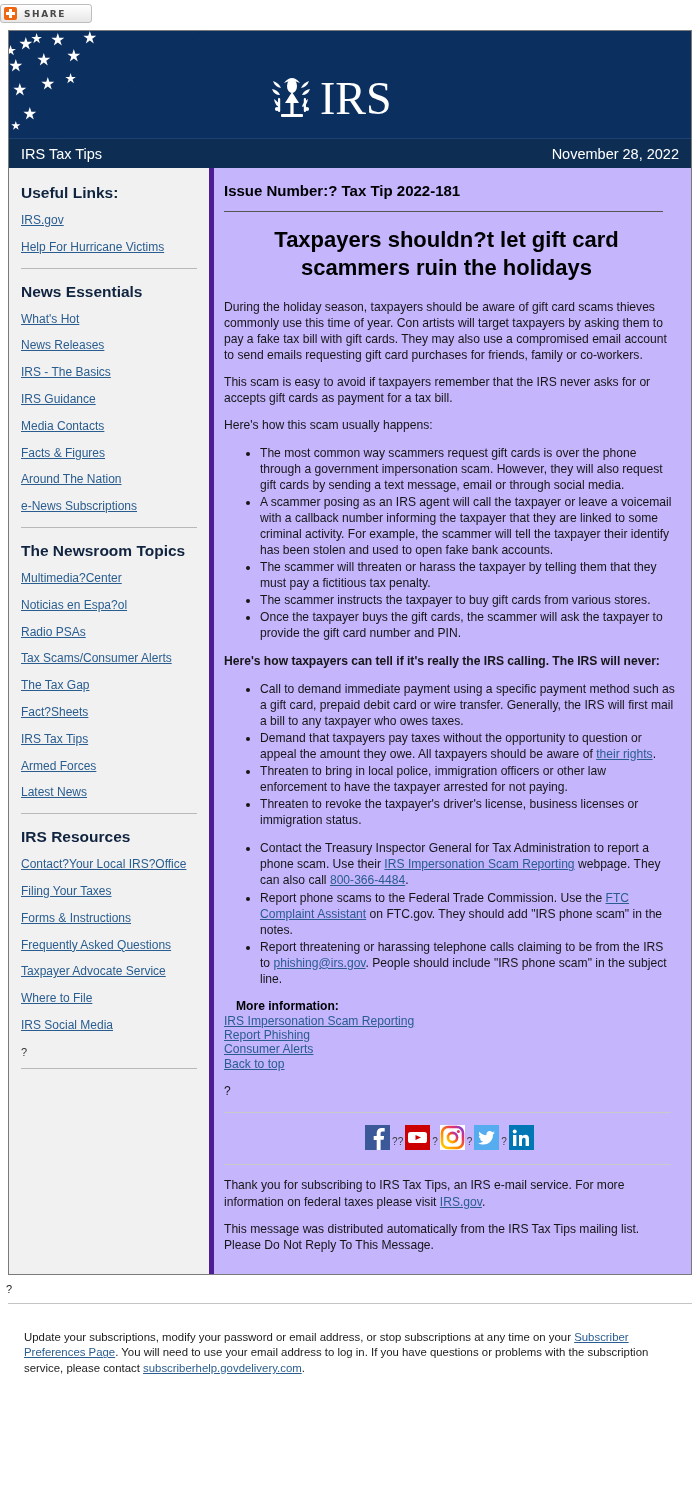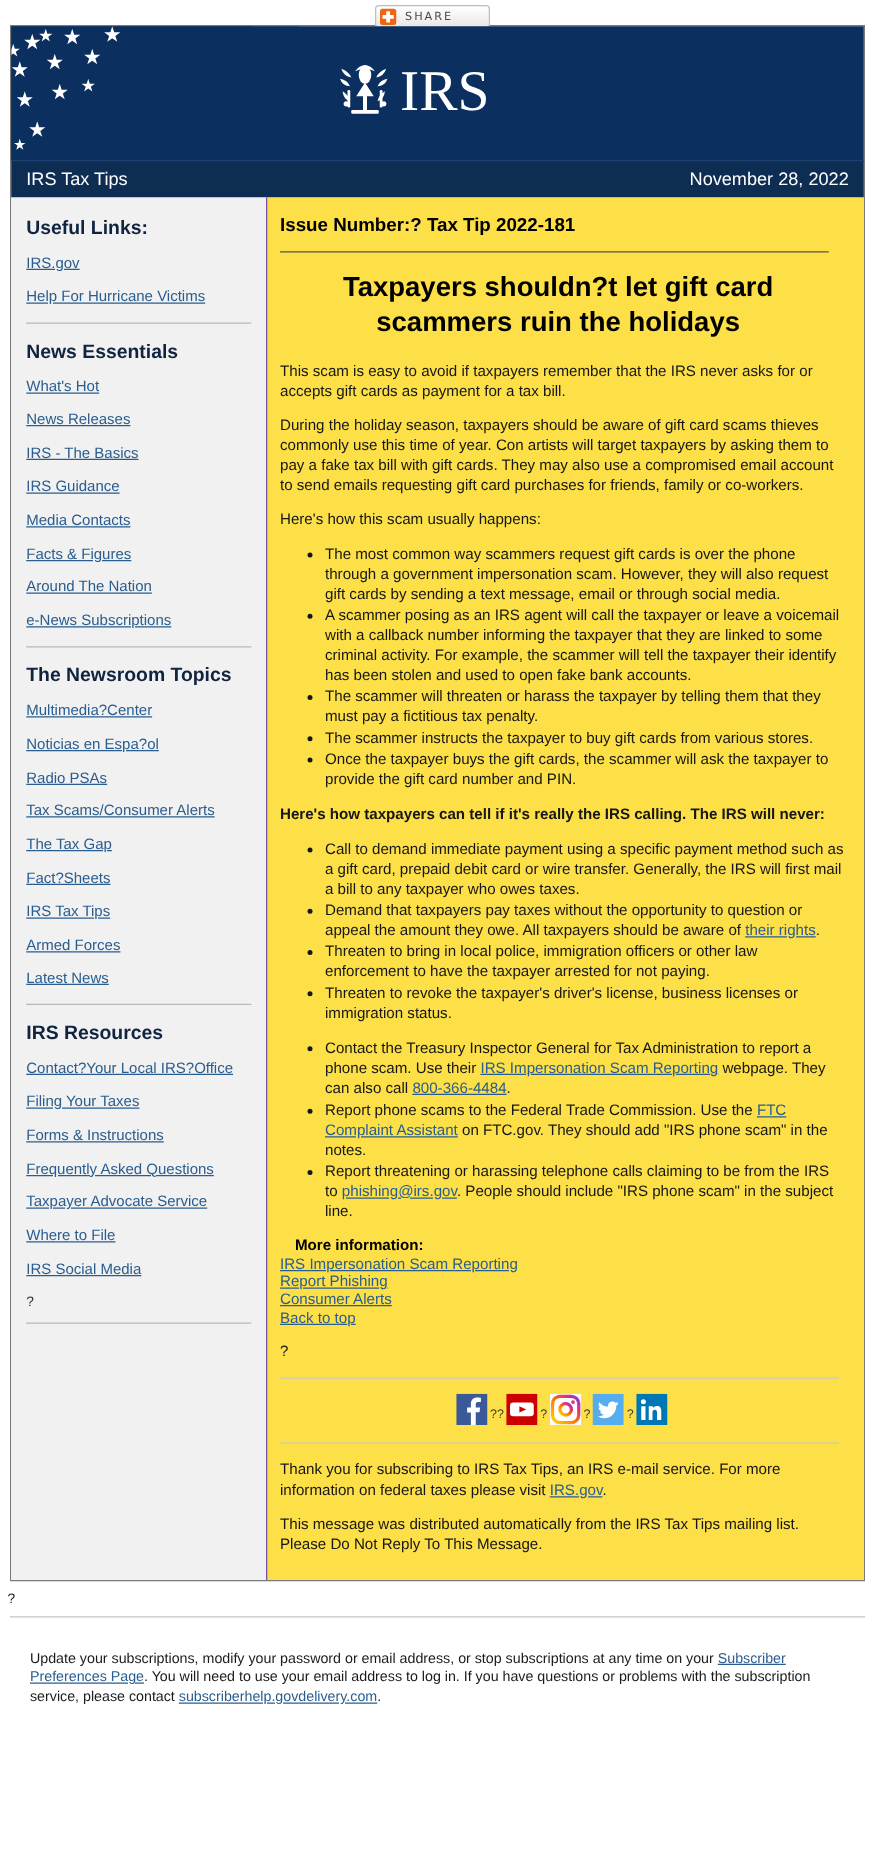--- a/index.html
+++ b/index.html
@@ -11,25 +11,26 @@
   }
   #page {
     position: relative;
     width: 700px; height: 1500px;
     overflow: hidden;
     background: #ffffff;
   }
 
   
   .share-bar {
-    height: 20px;
+    height: 30px;
     display: flex;
     align-items: flex-start;
-    justify-content: center;
+    justify-content: flex-start;
     padding: 4px 8px 0 0;
+    font-weight: bold;
   }
   .share-btn {
     display: inline-flex;
     align-items: center;
     gap: 7px;
     background: linear-gradient(to bottom, #ffffff 0%, #f2f2f2 55%, #e6e6e6 100%);
     border: 1px solid #bdbdbd;
     border-radius: 3px;
     padding: 2px 16px 2px 3px;
     height: 19px;
@@ -71,21 +72,21 @@
   }
   .flag {
     position: absolute;
     left: 0; top: 0;
     width: 230px; height: 107px;
     overflow: hidden;
   }
   .flag svg { display: block; }
   .irs-logo {
     position: absolute;
-    left: 258px; top: 26px;
+    left: 258px; top: 42px;
     display: flex;
     align-items: center;
     gap: 3px;
   }
   .irs-seal { width: 50px; height: 52px; }
   .irs-word {
     color: #ffffff;
     font-family: "Liberation Serif", serif;
     font-size: 46px;
     line-height: 46px;
@@ -104,21 +105,21 @@
     padding: 0 12px;
     font-size: 14.5px;
   }
 
   
   .columns { display: flex; align-items: stretch; }
   .sidebar {
     width: 205px;
     flex: 0 0 205px;
     background: #f1f1f1;
-    border-right: 1px solid #4c1d95;
+    border-right: 5px solid #4c1d95;
     padding: 12px 10px 16px 12px;
   }
   .sb-head {
     font-size: 15.5px;
     font-weight: bold;
     color: #10233f;
     margin: 4px 0 12px 0;
   }
   .sb-head.spaced { margin-top: 14px; }
   a.sb-link {
@@ -133,21 +134,21 @@
     border: 0;
     border-top: 1px solid #b8b8b8;
     margin: 5px 2px 14px 0;
   }
   .sb-q { font-size: 11px; color: #333; margin: 2px 0 10px 0; }
 
   
   .main {
     flex: 1 1 auto;
     padding: 12px 16px 10px 10px;
-    background: #fde047;
+    background: #c4b5fd;
   }
   .issue-number {
     font-size: 15px;
     font-weight: bold;
     color: #000;
     margin: 2px 0 10px 0;
   }
   .hr-thin {
     border: 0;
     border-top: 1px solid #555;
@@ -370,22 +371,22 @@
         <hr class="sb-rule">
       </div>
 
       <div class="main">
 
         <div class="issue-number">Issue Number:? Tax Tip 2022-181</div>
         <hr class="hr-thin">
 
         <h1 class="headline">Taxpayers shouldn?t let gift card scammers ruin the holidays</h1>
 
+        <p class="body">During the holiday season, taxpayers should be aware of gift card scams thieves commonly use this time of year. Con artists will target taxpayers by asking them to pay a fake tax bill with gift cards. They may also use a compromised email account to send emails requesting gift card purchases for friends, family or co-workers.</p>
         <p class="body">This scam is easy to avoid if taxpayers remember that the IRS never asks for or accepts gift cards as payment for a tax bill.</p>
-        <p class="body">During the holiday season, taxpayers should be aware of gift card scams thieves commonly use this time of year. Con artists will target taxpayers by asking them to pay a fake tax bill with gift cards. They may also use a compromised email account to send emails requesting gift card purchases for friends, family or co-workers.</p>
 
         <p class="body"><span class="lead-in">Here's how this scam usually happens</span><span>:</span></p>
 
         <ul class="bullets">
           <li>The most common way scammers request gift cards is over the phone through a government impersonation scam. However, they will also request gift cards by sending a text message, email or through social media.</li>
           <li>A scammer posing as an IRS agent will call the taxpayer or leave a voicemail with a callback number informing the taxpayer that they are linked to some criminal activity. For example, the scammer will tell the taxpayer their identify has been stolen and used to open fake bank accounts.</li>
           <li>The scammer will threaten or harass the taxpayer by telling them that they must pay a fictitious tax penalty.</li>
           <li>The scammer instructs the taxpayer to buy gift cards from various stores.</li>
           <li>Once the taxpayer buys the gift cards, the scammer will ask the taxpayer to provide the gift card number and PIN.</li>
         </ul>

